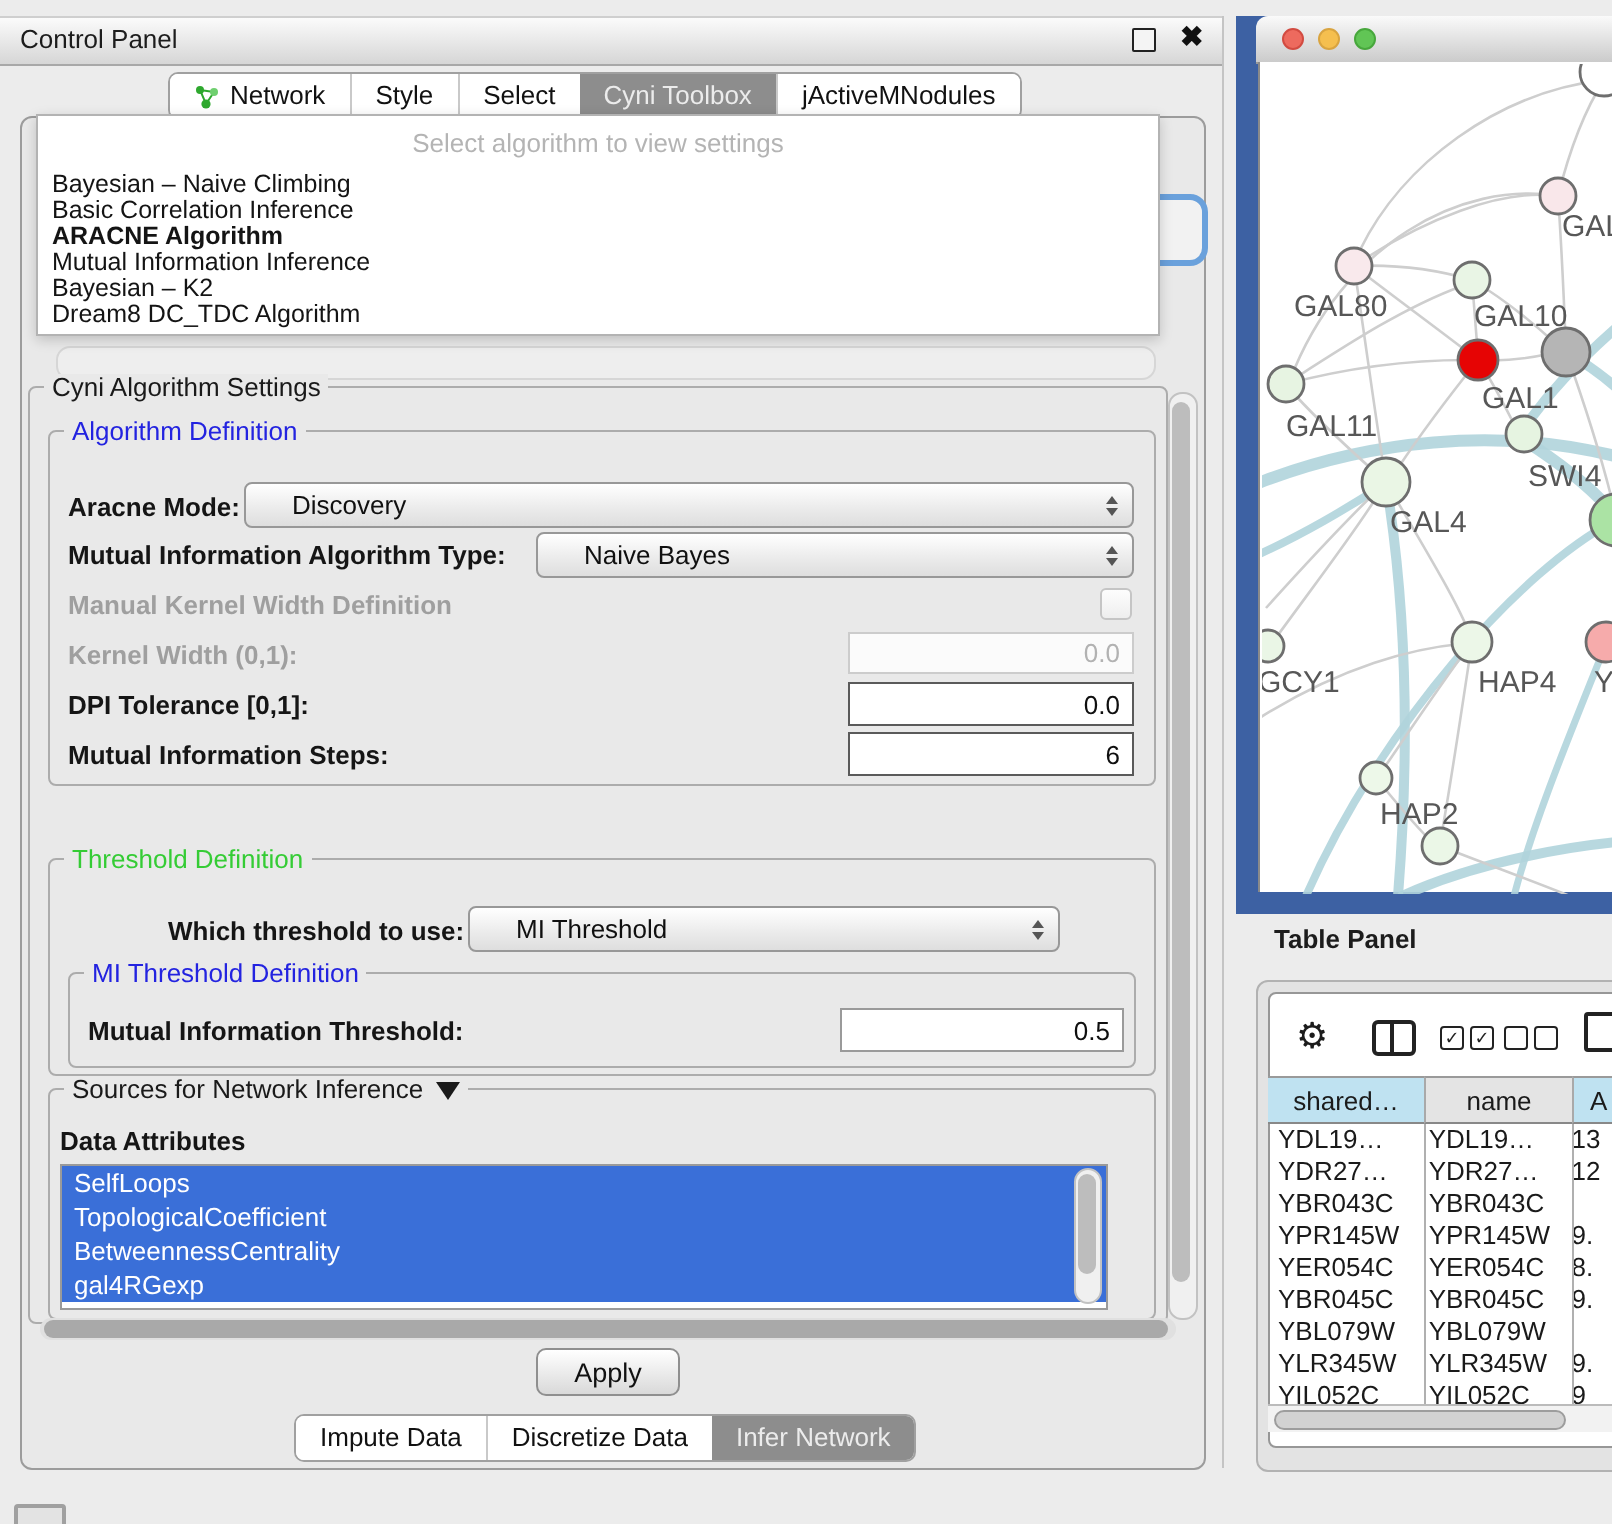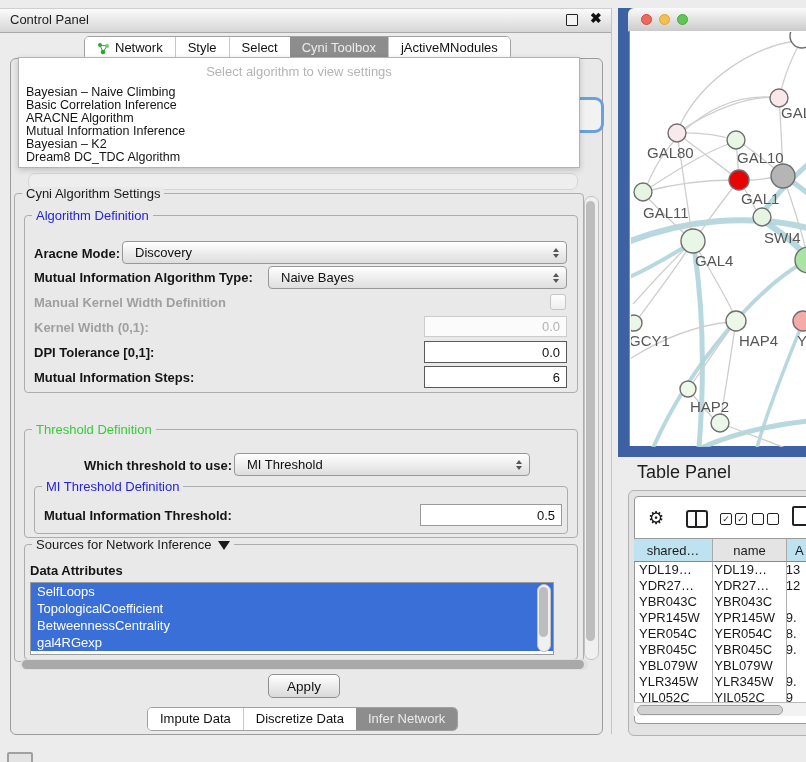--- a/index.html
+++ b/index.html
@@ -17,34 +17,34 @@
   
   .tabstrip{display:flex;background:#fff;border:1px solid #a0a0a0;border-radius:5px;overflow:hidden;height:22px;z-index:20;}
   .tab{display:flex;align-items:center;gap:5px;padding:0 12px;font-size:13px;line-height:22px;color:#111;background:#fff;white-space:nowrap;}
   .tab+.tab{border-left:1px solid #c9c9c9;}
   .tab.sel{background:#8d8d8d;color:#ececec;border-left:none;}
   
   .dd{left:18px;top:57px;width:560px;background:#fff;border:1px solid #b3b3b3;z-index:50;
       box-shadow:0 2px 6px rgba(0,0,0,0.18);}
   .dd-ph{height:28px;line-height:28px;text-align:center;font-size:13px;color:#b4b4b4;}
   .dd-item{height:13px;line-height:13px;font-size:12.5px;padding-left:7px;color:#141414;}
-  .dd-item.bold{font-weight:normal;}
+  .dd-item.bold{font-weight:bold;}
   .focus-ring{left:520px;top:97px;width:78px;height:30px;border:3px solid #6aa1dc;border-radius:9px;z-index:40;background:#f2f2f2;}
   .ghost-row{left:28px;top:173px;width:548px;height:15px;border:1px solid #d6d6d6;border-radius:7px;background:#eeeeee;}
   
   .grp{border:1px solid #acacac;border-radius:4px;}
   .grp-title{font-size:13px;background:#e9e9e9;padding:0 4px;line-height:14px;white-space:nowrap;z-index:5;}
   .t-blue{color:#2323e0;}
   .t-green{color:#35cc35;}
   .lbl{font-size:13px;font-weight:bold;color:#151515;white-space:nowrap;}
   .lbl.dis{color:#9f9f9f;}
   .plain{font-size:13px;color:#1a1a1a;white-space:nowrap;}
   
   .cmb{background:linear-gradient(#ffffff,#ececec 55%,#dedede);border:1px solid #989898;border-radius:4px;
-       font-size:13px;display:flex;align-items:center;padding:0 22px 0 12px;color:#101010;box-sizing:border-box;}
+       font-size:13px;display:flex;align-items:center;padding:0 22px 0 23px;color:#101010;box-sizing:border-box;}
   .arrows{position:absolute;right:7px;top:50%;transform:translateY(-50%);display:flex;flex-direction:column;gap:2px;}
   .arrows i{display:block;width:0;height:0;border-left:3.5px solid transparent;border-right:3.5px solid transparent;}
   .arrows .up{border-bottom:4.5px solid #555;}
   .arrows .down{border-top:4.5px solid #555;}
   
   .fld{background:#fff;border:1px solid #9a9a9a;font-size:13px;display:flex;align-items:center;
        justify-content:flex-end;padding:0 6px;box-sizing:border-box;color:#0f0f0f;}
   .fld.strong{border:1.5px solid #5a5a5a;}
   .fld.dis{background:#fbfbfb;border:1px solid #cccccc;color:#b2b2b2;}
   .chk{width:14px;height:14px;border:1px solid #c5c5c5;border-radius:3px;background:linear-gradient(#fdfdfd,#eeeeee);}
@@ -64,21 +64,21 @@
   .desktop{left:618px;top:8px;width:188px;height:449px;background:#3d61a3;}
   .net-titlebar{left:628px;top:8px;width:184px;height:23px;background:linear-gradient(#fafafa,#cbcbcb);
                 border-bottom:1px solid #999;border-top-left-radius:6px;}
   .tl{position:absolute;top:6px;width:11px;height:11px;border-radius:50%;}
   .net-canvas{left:629px;top:31px;width:183px;height:415px;background:#fff;border-left:1px solid #8a8a8a;}
   .node-label{font:15px "Liberation Sans",sans-serif;fill:#575757;}
   .edge-thin{stroke:#cecece;stroke-width:1.3;fill:none;}
   .edge-thick{stroke:#b0d4db;fill:none;stroke-linecap:round;opacity:0.9;}
   circle.node{stroke:#6e6e6e;stroke-width:1.4;}
   
-  .tp-title{left:637px;top:462px;font-size:18px;color:#1c1c1c;}
+  .tp-title{left:637px;top:462px;font-size:13px;color:#1c1c1c;font-weight:bold;}
   .tp-outer{left:628px;top:490px;width:184px;height:244px;background:#e3e3e3;border:1px solid #b2b2b2;border-radius:6px;}
   .tp-box{left:634px;top:496px;width:180px;height:226px;background:#fff;border:1px solid #979797;border-radius:4px;overflow:hidden;}
   .tp-toolbar-icon{color:#1c1c1c;}
   .ckbox{display:inline-block;width:10px;height:10px;border:1.5px solid #222;border-radius:2px;
          font-size:9px;line-height:10px;text-align:center;color:#222;background:#fff;}
   .split-icon{display:inline-block;width:18px;height:14px;border:2px solid #222;border-radius:3px;position:relative;background:#fff;}
   .split-icon::after{content:"";position:absolute;left:7px;top:0;width:2px;height:14px;background:#222;}
   .th{position:absolute;top:538px;height:24px;font-size:13px;display:flex;align-items:center;justify-content:center;
       border-top:1px solid #9a9a9a;border-bottom:1px solid #888;box-sizing:border-box;color:#1b1b1b;}
   .tbody{left:634px;top:562px;width:172px;height:140px;overflow:hidden;}

